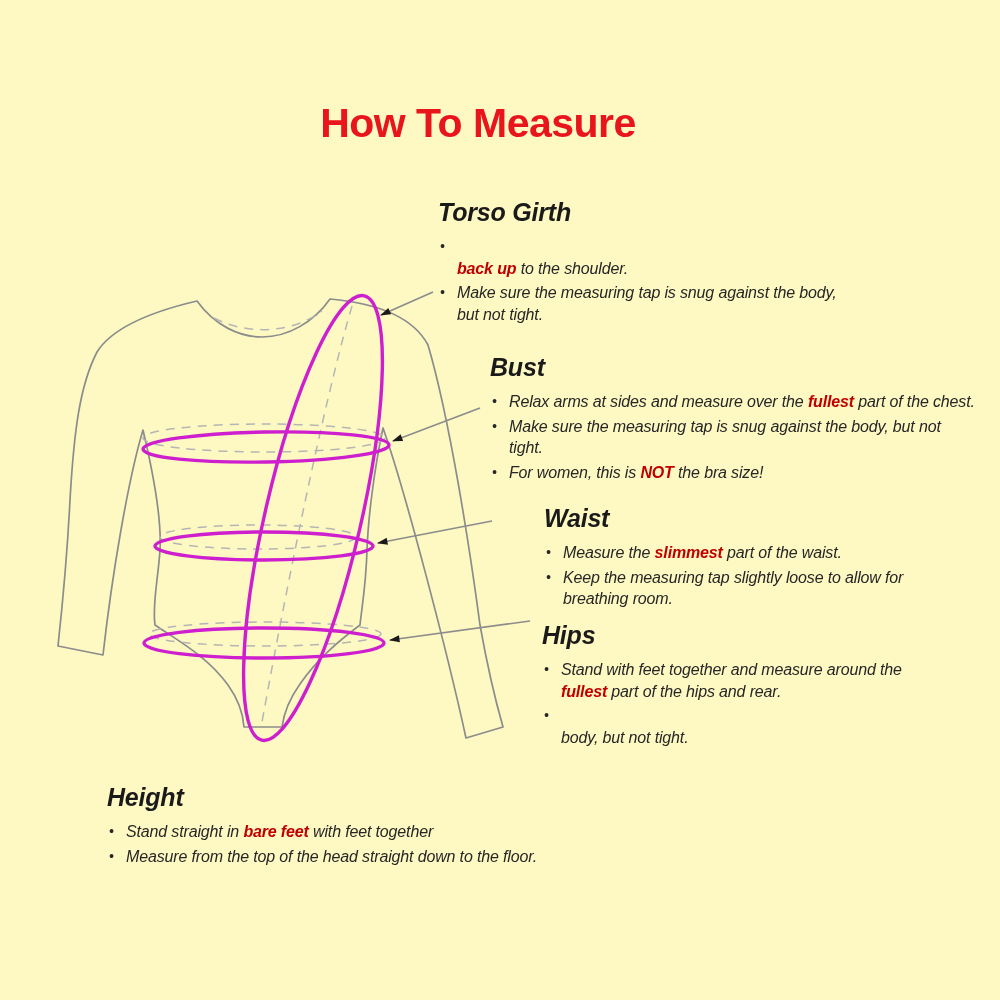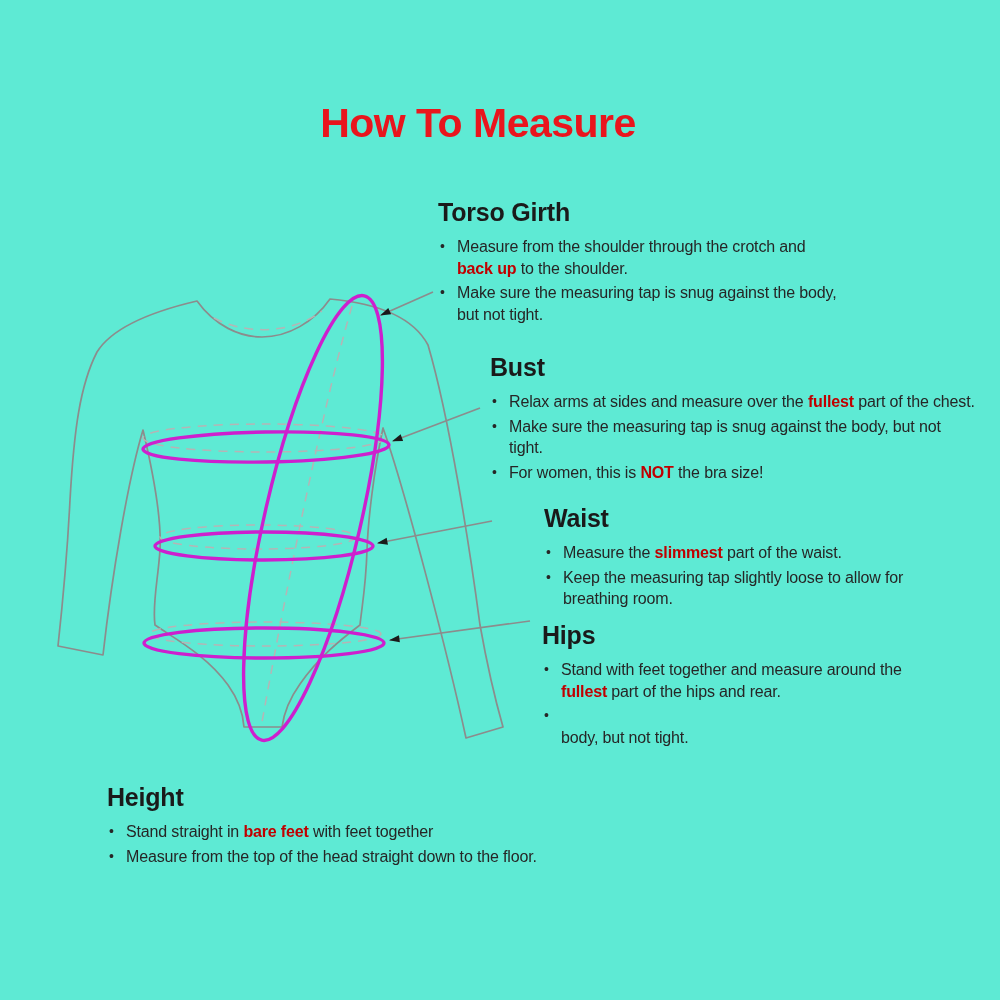--- a/index.html
+++ b/index.html
@@ -7,33 +7,33 @@
     --accent-red:#c00000;
     --text:#262626;
     --garment-gray:#8c8c8c;
     --dashed-gray:#b5b5b5;
     --magenta:#ce1fce;
     --arrowhead:#1a1a1a;
   }
   html,body{margin:0;padding:0;}
   body{background:#ffffff;font-family:"Liberation Sans",sans-serif;}
   .canvas{
-    position:relative;width:1000px;height:1000px;background:#5eead4;overflow:hidden;
+    position:relative;width:1000px;height:1000px;background:#fef9c3;overflow:hidden;
   }
   .figure-svg{position:absolute;left:0;top:0;width:1000px;height:1000px;pointer-events:none;}
   .garment{fill:none;stroke:var(--garment-gray);stroke-width:1.7;stroke-linejoin:round;}
   .dashed{fill:none;stroke:var(--dashed-gray);stroke-width:1.5;stroke-dasharray:9 7;}
   .loop{fill:none;stroke:var(--magenta);stroke-width:3.4;}
   .pointer{fill:none;stroke:var(--garment-gray);stroke-width:1.7;}
   .page-title{
     position:absolute;top:100px;left:0;width:956px;margin:0;
     text-align:center;font-size:41px;font-weight:700;color:var(--title-red);
     letter-spacing:-0.5px;
   }
-  .section{position:absolute;}
+  .section{position:absolute;font-style:italic;}
   .section h2{
     margin:0 0 9px 0;font-size:25px;font-weight:700;color:#1a1a1a;letter-spacing:-0.2px;
   }
   .bullets{font-size:16px;line-height:21.5px;color:var(--text);letter-spacing:-0.15px;white-space:nowrap;}
   .bullet{position:relative;padding-left:19px;margin-bottom:3px;}
   .bullet .dot{position:absolute;left:2px;top:0;font-size:14px;}
   .red{color:var(--accent-red);font-weight:700;text-align:center;}
 </style>
 </head>
 <body>
@@ -85,21 +85,21 @@
     <line class="pointer" marker-end="url(#ah)" x1="480" y1="408" x2="393" y2="441"></line>
     <line class="pointer" marker-end="url(#ah)" x1="492" y1="521" x2="378" y2="543"></line>
     <line class="pointer" marker-end="url(#ah)" x1="530" y1="621" x2="390" y2="640"></line>
   </svg>
 
   <h1 class="page-title">How To Measure</h1>
 
   <div class="section" style="left:438px;top:198px;">
     <h2>Torso Girth</h2>
     <div class="bullets">
-        <div class="bullet"><span class="dot">•</span><span><span>Measure from the shoulder through the crotch and</span><br><span class="red">back up</span><span> to the shoulder.</span></span></div>
+        <div class="bullet"><span class="dot">•</span><span><br><span class="red">back up</span><span> to the shoulder.</span></span></div>
         <div class="bullet"><span class="dot">•</span><span><span>Make sure the measuring tap is snug against the body,</span><br><span>but not tight.</span></span></div>
       </div>
   </div>
 
   <div class="section" style="left:490px;top:353px;">
     <h2>Bust</h2>
     <div class="bullets">
         <div class="bullet"><span class="dot">•</span><span><span>Relax arms at sides and measure over the </span><span class="red">fullest</span><span> part of the chest.</span></span></div>
         <div class="bullet"><span class="dot">•</span><span><span>Make sure the measuring tap is snug against the body, but not</span><br><span>tight.</span></span></div>
         <div class="bullet"><span class="dot">•</span><span><span>For women, this is </span><span class="red">NOT</span><span> the bra size!</span></span></div>

